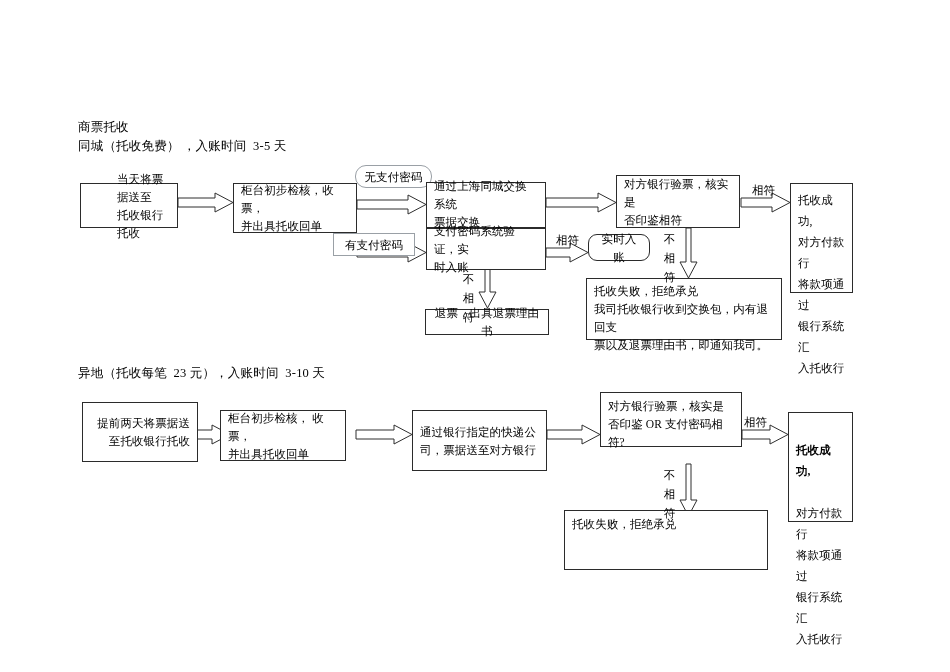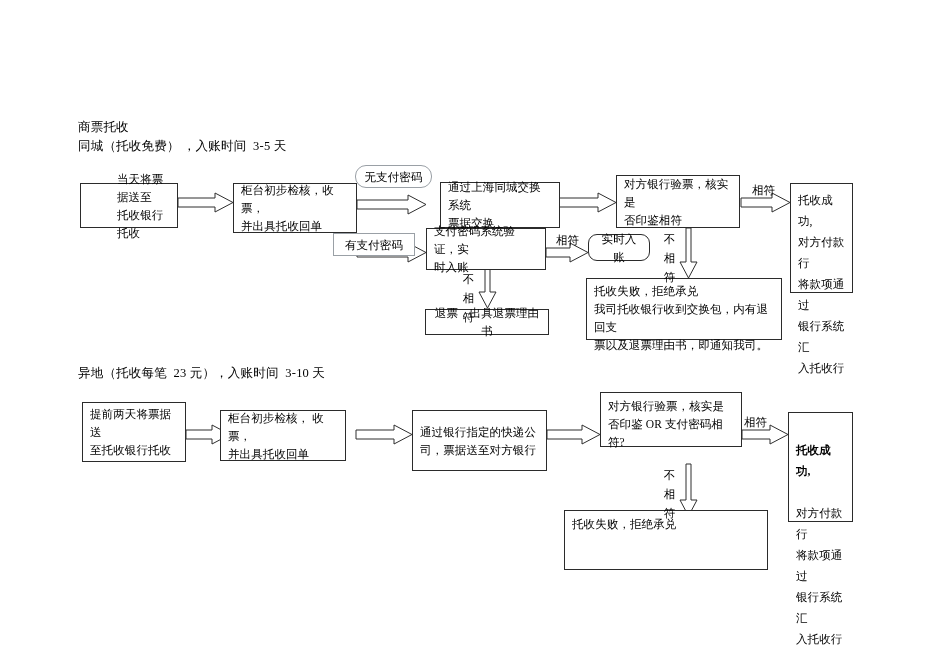--- a/index.html
+++ b/index.html
@@ -130,21 +130,21 @@
   <div class="box vcenter" style="left:80px;top:183px;width:98px;height:45px;padding-left:36px;">当天将票据送至
 托收银行托收</div>
 
   <div class="box vcenter" style="left:233px;top:183px;width:124px;height:50px;">柜台初步检核，收票，
 并出具托收回单</div>
 
   <div class="box light mid" style="left:355px;top:165px;width:77px;height:23px;border-radius:11px;">无支付密码</div>
 
   <div class="box light mid" style="left:333px;top:233px;width:82px;height:23px;">有支付密码</div>
 
-  <div class="box vcenter" style="left:440px;top:182px;width:120px;height:46px;">通过上海同城交换系统
+  <div class="box vcenter" style="left:426px;top:182px;width:120px;height:46px;font-family:Liberation Mono, monospace;">通过上海同城交换系统
 票据交换</div>
 
   <div class="box vcenter" style="left:426px;top:228px;width:120px;height:42px;">支付密码系统验证，实
 时入账</div>
 
   <div class="box mid" style="left:588px;top:234px;width:62px;height:27px;border-radius:9px;">实时入账</div>
 
   <div class="box vcenter" style="left:616px;top:175px;width:124px;height:53px;">对方银行验票，核实是
 否印鉴相符</div>
 
@@ -167,21 +167,21 @@
 符</div>
 
   <div class="elabel" style="left:752px;top:182px;">相符</div>
 
   <div class="elabel vert" style="left:663px;top:230px;">不
 相
 符</div>
 
   <div class="heading" style="left:78px;top:364px;">异地（托收每笔  23 元），入账时间  3-10 天</div>
 
-  <div class="box vcenter" style="left:82px;top:402px;width:104px;height:60px;">提前两天将票据送
+  <div class="box vcenter" style="left:82px;top:402px;width:116px;height:60px;text-align:right;">提前两天将票据送
 至托收银行托收</div>
 
   <div class="box vcenter" style="left:220px;top:410px;width:126px;height:51px;">柜台初步检核， 收票，
 并出具托收回单</div>
 
   <div class="box vcenter" style="left:412px;top:410px;width:135px;height:61px;">通过银行指定的快递公
 司，票据送至对方银行</div>
 
   <div class="box" style="left:600px;top:392px;width:142px;height:55px;padding-top:4px;">对方银行验票，核实是
 否印鉴  OR  支付密码相

